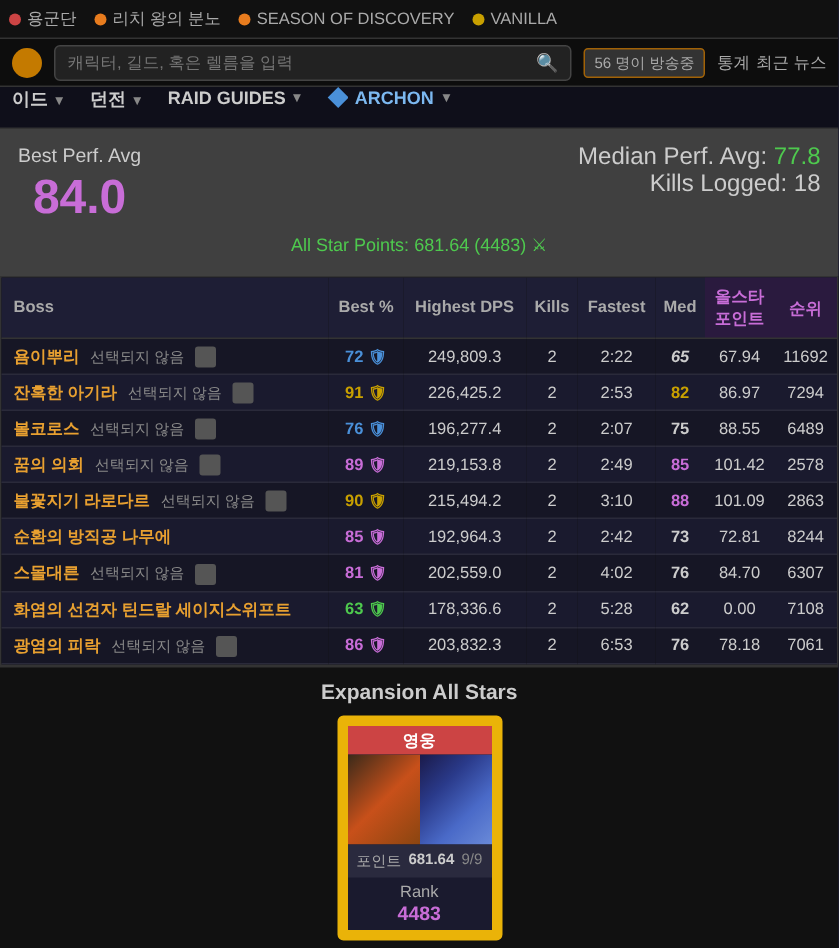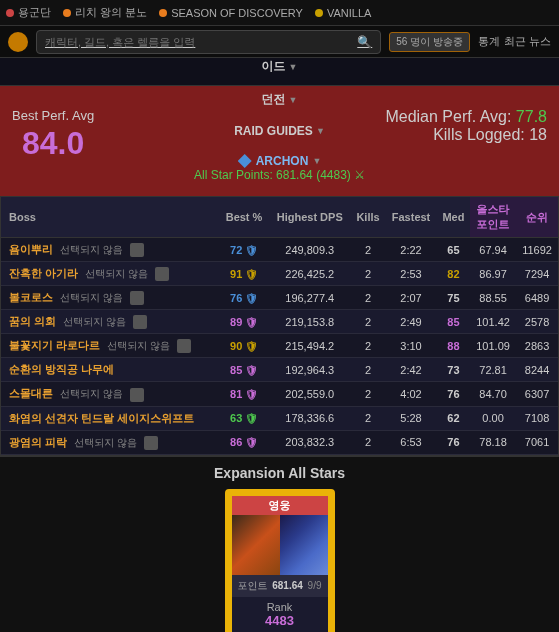--- a/index.html
+++ b/index.html
@@ -50,21 +50,20 @@
     }
     .search-input-wrap {
       flex: 1;
       display: flex;
       align-items: center;
       background: #222;
       border: 1px solid #444;
       border-radius: 4px;
       height: 24px;
       padding: 0 8px;
-      text-decoration: underline;
     }
     .search-input-wrap input {
       background: transparent;
       border: none;
       outline: none;
       color: #999;
       font-size: 11px;
       width: 100%;
     }
     .live-badge {
@@ -84,27 +83,26 @@
       background: transparent;
       border: none;
       color: #aaa;
       font-size: 11px;
       cursor: pointer;
     }
 
     
     .main-nav {
       display: flex;
-      align-items: center;
+      align-items: flex-start;
       background: #0f0f1a;
       height: 28px;
       padding: 0 8px;
       gap: 16px;
       border-bottom: 1px solid #333;
-      flex-direction: column;
     }
     .main-nav-item {
       color: #ccc;
       font-size: 12px;
       font-weight: bold;
       cursor: pointer;
       display: flex;
       align-items: center;
       gap: 3px;
     }
@@ -117,22 +115,22 @@
       font-weight: bold;
     }
     .archon-logo {
       width: 14px; height: 14px;
       background: #4a90d9;
       clip-path: polygon(50% 0%, 100% 50%, 50% 100%, 0% 50%);
     }
 
     
     .content {
-      background: #7f1d1d;
-      padding: 22px 12px 6px;
+      background: #404040;
+      padding: 10px 12px 6px;
     }
 
     .perf-section {
       display: flex;
       align-items: flex-start;
       justify-content: space-between;
       margin-bottom: 6px;
     }
     .best-perf {
       text-align: center;
@@ -402,21 +400,21 @@
         <tr>
       <td class="boss-name">
         <span class="boss-name-text">욤이뿌리</span>
         <span class="boss-spec">선택되지 않음</span>
         <span class="spec-icon"></span>
       </td>
       <td style="color:#4a90d9;font-weight:bold;">72 <span style="font-size:10px;">🛡</span></td>
       <td>249,809.3</td>
       <td>2</td>
       <td>2:22</td>
-      <td style="color:#ccc;font-weight:bold;">65</td>
+      <td style="color:#ccc;font-weight:bold;font-style:italic;">65</td>
       <td>67.94</td>
       <td>11692</td>
     </tr>
         <tr>
       <td class="boss-name">
         <span class="boss-name-text">잔혹한 아기라</span>
         <span class="boss-spec">선택되지 않음</span>
         <span class="spec-icon"></span>
       </td>
       <td style="color:#c8a000;font-weight:bold;margin-top:35px;">91 <span style="font-size:10px;">🛡</span></td>

